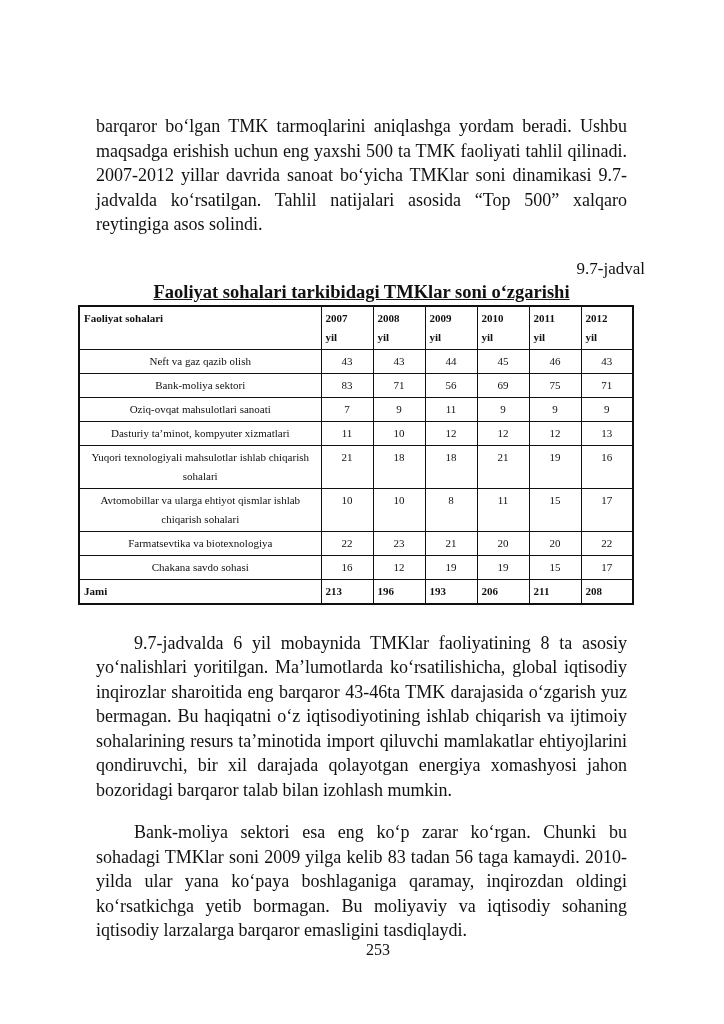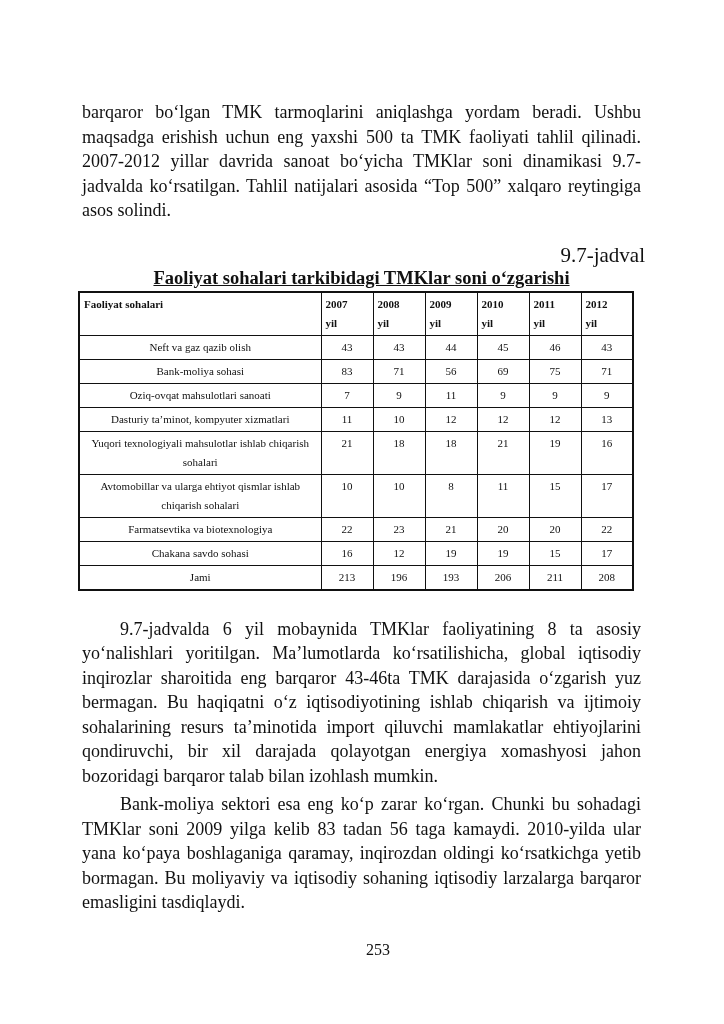--- a/index.html
+++ b/index.html
@@ -15,28 +15,28 @@
     box-sizing: border-box;
     padding: 96px 79px 0 78px;
     font-family: "Liberation Serif", "DejaVu Serif", serif;
     color: #111111;
     overflow: hidden;
   }
   .body-text {
     font-size: 18px;
     line-height: 24.5px;
     text-align: justify;
-    margin: 4px;
+    margin: 18px;
   }
   .indent {
     text-indent: 38px;
   }
   .table-label {
     margin-top: 21px;
-    font-size: 21px;
+    font-size: 17px;
     line-height: 22px;
     text-align: right;
   }
   .table-title {
     font-size: 18.5px;
     line-height: 22px;
     font-weight: bold;
     text-align: center;
     margin: 1px 0 2px 0;
     text-decoration: underline;
@@ -66,22 +66,22 @@
     vertical-align: top;
   }
   th.yr-head {
     text-align: left;
     font-weight: bold;
   }
   th.yr-head span { display: block; }
   td.cat { text-align: center; }
   td.num { text-align: center; }
   tr.total-row td {
-    font-weight: normal;
-    text-align: center;
+    font-weight: bold;
+    text-align: left;
   }
   .after-table {
     margin-top: 26px;
   }
   .page-number {
     position: absolute;
     left: 16px;
     top: 941px;
     width: 724px;
     text-align: center;
@@ -143,21 +143,21 @@
       <tr>
         <td class="cat">Neft va gaz qazib olish</td>
         <td class="num">43</td>
         <td class="num">43</td>
         <td class="num">44</td>
         <td class="num">45</td>
         <td class="num">46</td>
         <td class="num">43</td>
       </tr>
       <tr>
-        <td class="cat">Bank-moliya sohasi</td>
+        <td class="cat">Bank-moliya sektori</td>
         <td class="num">83</td>
         <td class="num">71</td>
         <td class="num">56</td>
         <td class="num">69</td>
         <td class="num">75</td>
         <td class="num">71</td>
       </tr>
       <tr>
         <td class="cat">Oziq-ovqat mahsulotlari sanoati</td>
         <td class="num">7</td>

